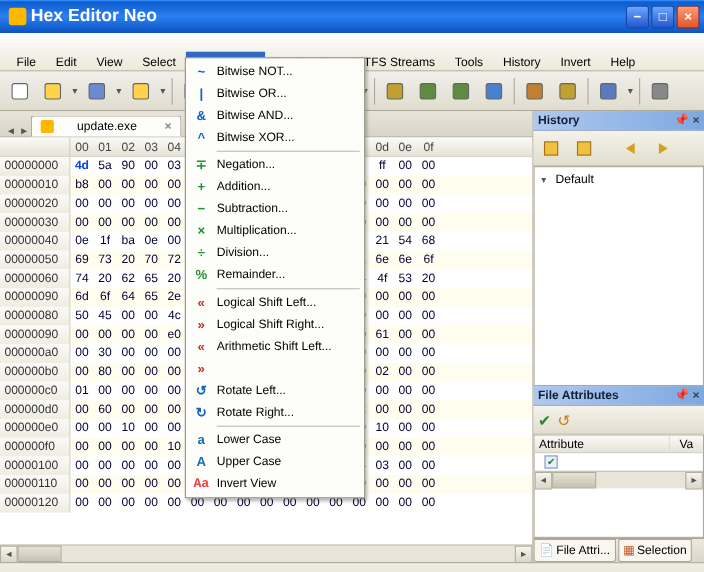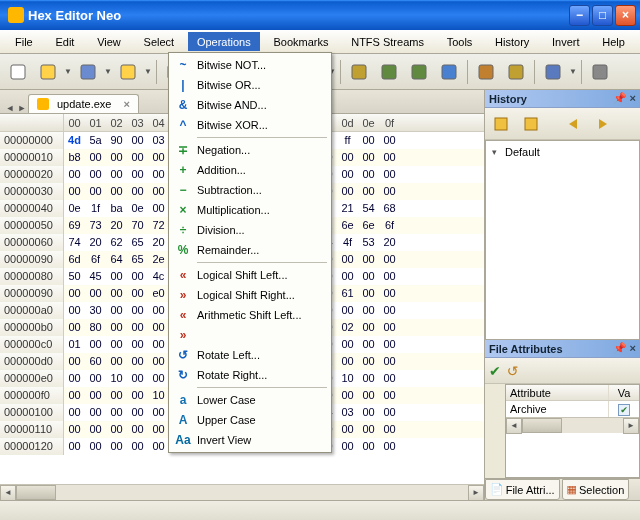--- a/index.html
+++ b/index.html
@@ -1,39 +1,39 @@
 <!DOCTYPE html>
 <html><head>
 <meta charset="utf-8">
 <style>
   * { box-sizing: border-box; font-family: Tahoma, sans-serif; font-size: 11px; }
   body { margin: 0; background: #ece9d8; width: 640px; height: 520px; overflow: hidden; }
   
   .titlebar { height: 30px; background: linear-gradient(to bottom, #3a95ff 0%, #0c5cce 6%, #2b7ff0 50%, #0a53c2 100%); display: flex; align-items: center; padding: 0 4px; color: white; }
   .titlebar-icon { width: 16px; height: 16px; background: #ffb700; border-radius: 3px; margin: 0 4px; }
-  .titlebar-text { flex: 1; font-weight: bold; font-size: 13px; }
+  .titlebar-text { flex: 1; font-weight: bold; font-size: 16px; }
   .win-btns { display: flex; gap: 2px; }
   .win-btn { width: 21px; height: 21px; background: linear-gradient(to bottom, #6fa6ff, #2157cf); border: 1px solid #1a47a0; border-radius: 3px; display: flex; align-items: center; justify-content: center; color: white; font-weight: bold; font-size: 12px; }
   .win-btn.close { background: linear-gradient(to bottom, #ff9b78, #e0542a); border-color: #a02e0e; }
 
-  .menubar { height: 24px; background: linear-gradient(to bottom, #fefefe, #ece9d8); border-bottom: 1px solid #aca899; display: flex; align-items: stretch; padding: 2px 6px; justify-content: space-between; }
+  .menubar { height: 24px; background: linear-gradient(to bottom, #fefefe, #ece9d8); border-bottom: 1px solid #aca899; display: flex; align-items: stretch; padding: 17px 6px; }
   .menu-item { padding: 4px 9px; cursor: default; }
   .menu-item.active { background: #316ac5; color: white; }
 
   .toolbar { height: 36px; background: linear-gradient(to bottom, #f0f0ea, #e0ddcf); border-bottom: 1px solid #aca899; display: flex; align-items: center; padding: 2px 4px; gap: 2px; }
   .tb-btn { width: 28px; height: 28px; display: flex; align-items: center; justify-content: center; border: 1px solid transparent; border-radius: 2px; }
   .tb-sep { width: 1px; height: 24px; background: #aca899; margin: 0 2px; }
   .tb-dropdown-arrow { width: 8px; font-size: 8px; color: #555; }
 
   .main { display: flex; height: 410px; }
   .hex-area { flex: 1; display: flex; flex-direction: column; overflow: hidden; position: relative; }
   
   .tab-strip { height: 24px; background: linear-gradient(to bottom, #e8e5d8, #d8d5c8); border-bottom: 1px solid #aca899; display: flex; align-items: flex-end; padding-left: 4px; }
   .tab-strip .arrows { width: 12px; text-align: center; color: #555; font-size: 9px; }
-  .file-tab { background: #fdfdfb; border: 1px solid #aca899; border-bottom: none; border-radius: 3px 3px 0 0; padding: 3px 8px; display: flex; align-items: center; gap: 8px; }
+  .file-tab { background: #fdfdfb; border: 1px solid #aca899; border-bottom: none; border-radius: 3px 3px 0 0; padding: 3px 8px; display: flex; align-items: center; gap: 21px; }
   .file-tab-icon { width: 12px; height: 12px; background: #ffb700; border-radius: 2px; }
   .close-x { color: #888; font-weight: bold; margin-left: 4px; }
 
   .hex-grid { flex: 1; overflow: hidden; font-family: Consolas, 'Courier New', monospace; font-size: 11px; background: #fff; }
   .hex-header { display: flex; background: linear-gradient(to bottom, #fafaf7, #e6e3d6); border-bottom: 1px solid #d0cdc0; height: 18px; }
   .hex-offset-hdr { width: 64px; border-right: 1px solid #d0cdc0; }
   .hex-col-hdr { width: 21px; text-align: center; color: #444; line-height: 18px; }
   .hex-row { display: flex; height: 17px; line-height: 17px; }
   .hex-row:nth-child(odd) { background: #fff; }
   .hex-row:nth-child(even) { background: #f7f6f0; }
@@ -47,21 +47,21 @@
   .panel-title .pins { font-size: 10px; color: #345; }
   .panel-body { background: #fff; border: 1px solid #aca899; flex: 1; overflow: auto; }
   .history-tb { height: 32px; background: linear-gradient(to bottom, #f5f3ea, #e1dece); display: flex; align-items: center; padding: 2px; gap: 2px; border-bottom: 1px solid #c7c3b4; }
   .hist-tree { padding: 4px 6px; }
   .hist-item { display: flex; align-items: center; gap: 3px; padding: 1px 0; }
   .hist-icon { width: 14px; height: 12px; background: #ffd24a; border: 1px solid #d0a020; border-radius: 1px; }
   .hist-arrow { width: 10px; color: #555; font-size: 9px; }
 
   .attr-panel { height: 160px; display: flex; flex-direction: column; }
   .attr-tb { height: 26px; background: linear-gradient(to bottom, #f5f3ea, #e1dece); display: flex; align-items: center; padding: 2px 4px; gap: 6px; border-bottom: 1px solid #c7c3b4; }
-  .attr-list { flex: 1; overflow: auto; margin-left: 20px; }
+  .attr-list { flex: 1; overflow: auto; }
   .attr-hdr, .attr-row { display: flex; height: 16px; line-height: 16px; }
   .attr-hdr { background: linear-gradient(to bottom, #fafaf7, #e6e3d6); border-bottom: 1px solid #d0cdc0; }
   .attr-c1 { flex: 1; padding-left: 4px; border-right: 1px solid #e0ddd0; }
   .attr-c2 { width: 30px; text-align: center; }
   .checkbox { width: 12px; height: 12px; border: 1px solid #7a9ac0; background: #e8f0fb; display: inline-block; vertical-align: middle; text-align: center; line-height: 10px; font-size: 9px; color: #2a7a2a; }
   .tabs-bottom { height: 22px; background: linear-gradient(to bottom, #ece9dc, #dad7ca); display: flex; border-top: 1px solid #aca899; }
   .btab { border: 1px solid #aca899; background: #f8f6ee; padding: 2px 4px; display: flex; align-items: center; gap: 2px; font-size: 10px; border-radius: 0 0 3px 3px; margin-right: 2px; }
 
   .dropdown { position: absolute; left: 168px; top: 52px; width: 164px; background: #fdfdfa; border: 1px solid #94917e; box-shadow: 2px 2px 3px rgba(0,0,0,0.3); z-index: 100; padding: 2px; }
   .dd-item { display: flex; align-items: center; height: 20px; padding: 0 8px 0 4px; gap: 6px; }
@@ -653,21 +653,20 @@
         <span style="color:#2a8a2a;font-size:14px;">✔</span>
         <span style="color:#c08020;font-size:14px;">↺</span>
       </div>
       <div class="panel-body attr-list">
         <div class="attr-hdr">
           <div class="attr-c1">Attribute</div>
           <div class="attr-c2">Va</div>
         </div>
         <div id="attr-rows">
             <div class="attr-row">
-              <div class="attr-c1">Archive</div>
               <div class="attr-c2"><span class="checkbox">✔</span></div>
             </div>
           </div>
         <div class="scroll-h">
           <div class="sb-btn">◄</div>
           <div class="sb-thumb"></div>
           <div class="sb-track"></div>
           <div class="sb-btn">►</div>
         </div>
       </div>
@@ -756,16 +755,16 @@
     <div class="dd-sep"></div>
     <div class="dd-item">
       <div class="dd-icon" style="color: rgb(16, 112, 176);">a</div>
       <span>Lower Case</span>
     </div>
     <div class="dd-item">
       <div class="dd-icon" style="color: rgb(16, 112, 176);">A</div>
       <span>Upper Case</span>
     </div>
     <div class="dd-item">
-      <div class="dd-icon" style="color: #0369a1;">Aa</div>
+      <div class="dd-icon" style="color: #ef4444; font-family: Liberation Mono, monospace;">Aa</div>
       <span>Invert View</span>
     </div>
   </div>
 
 </body></html>

